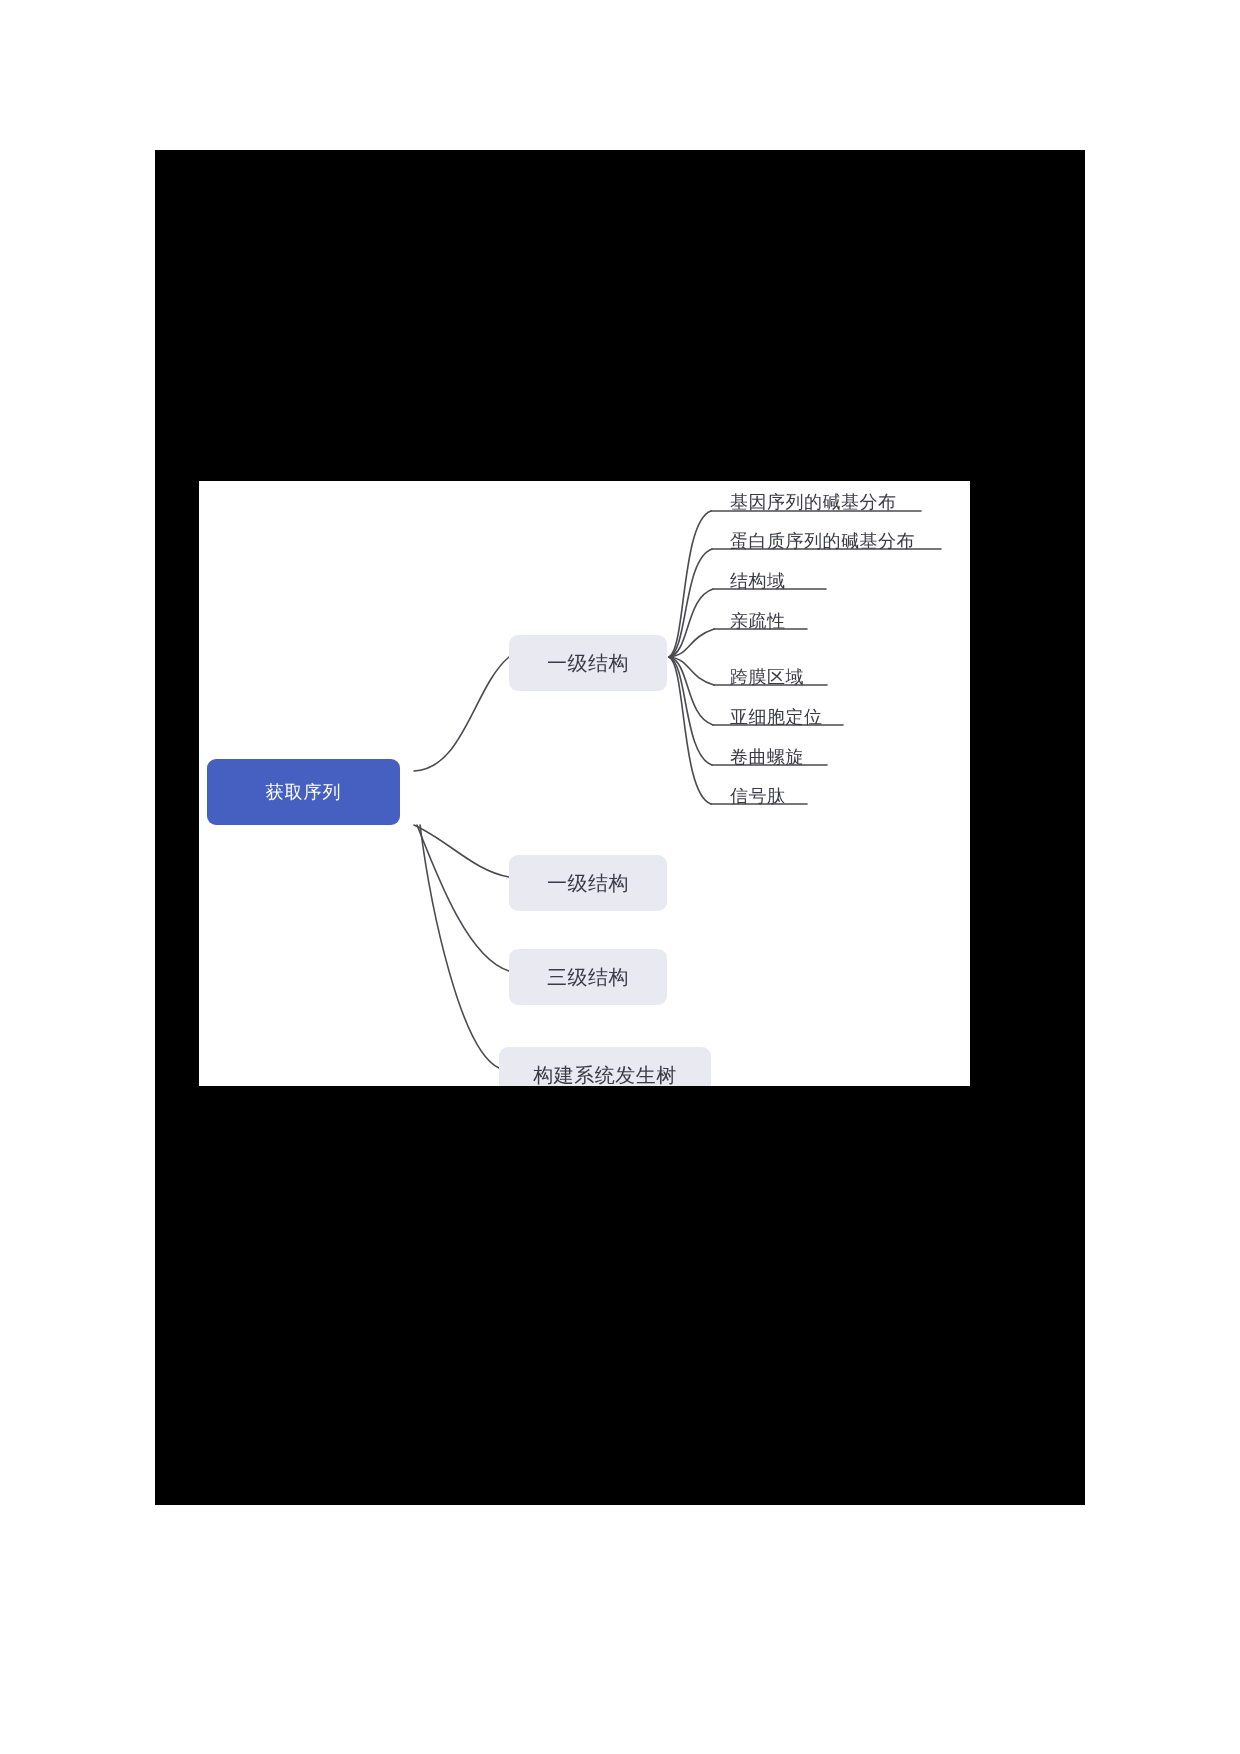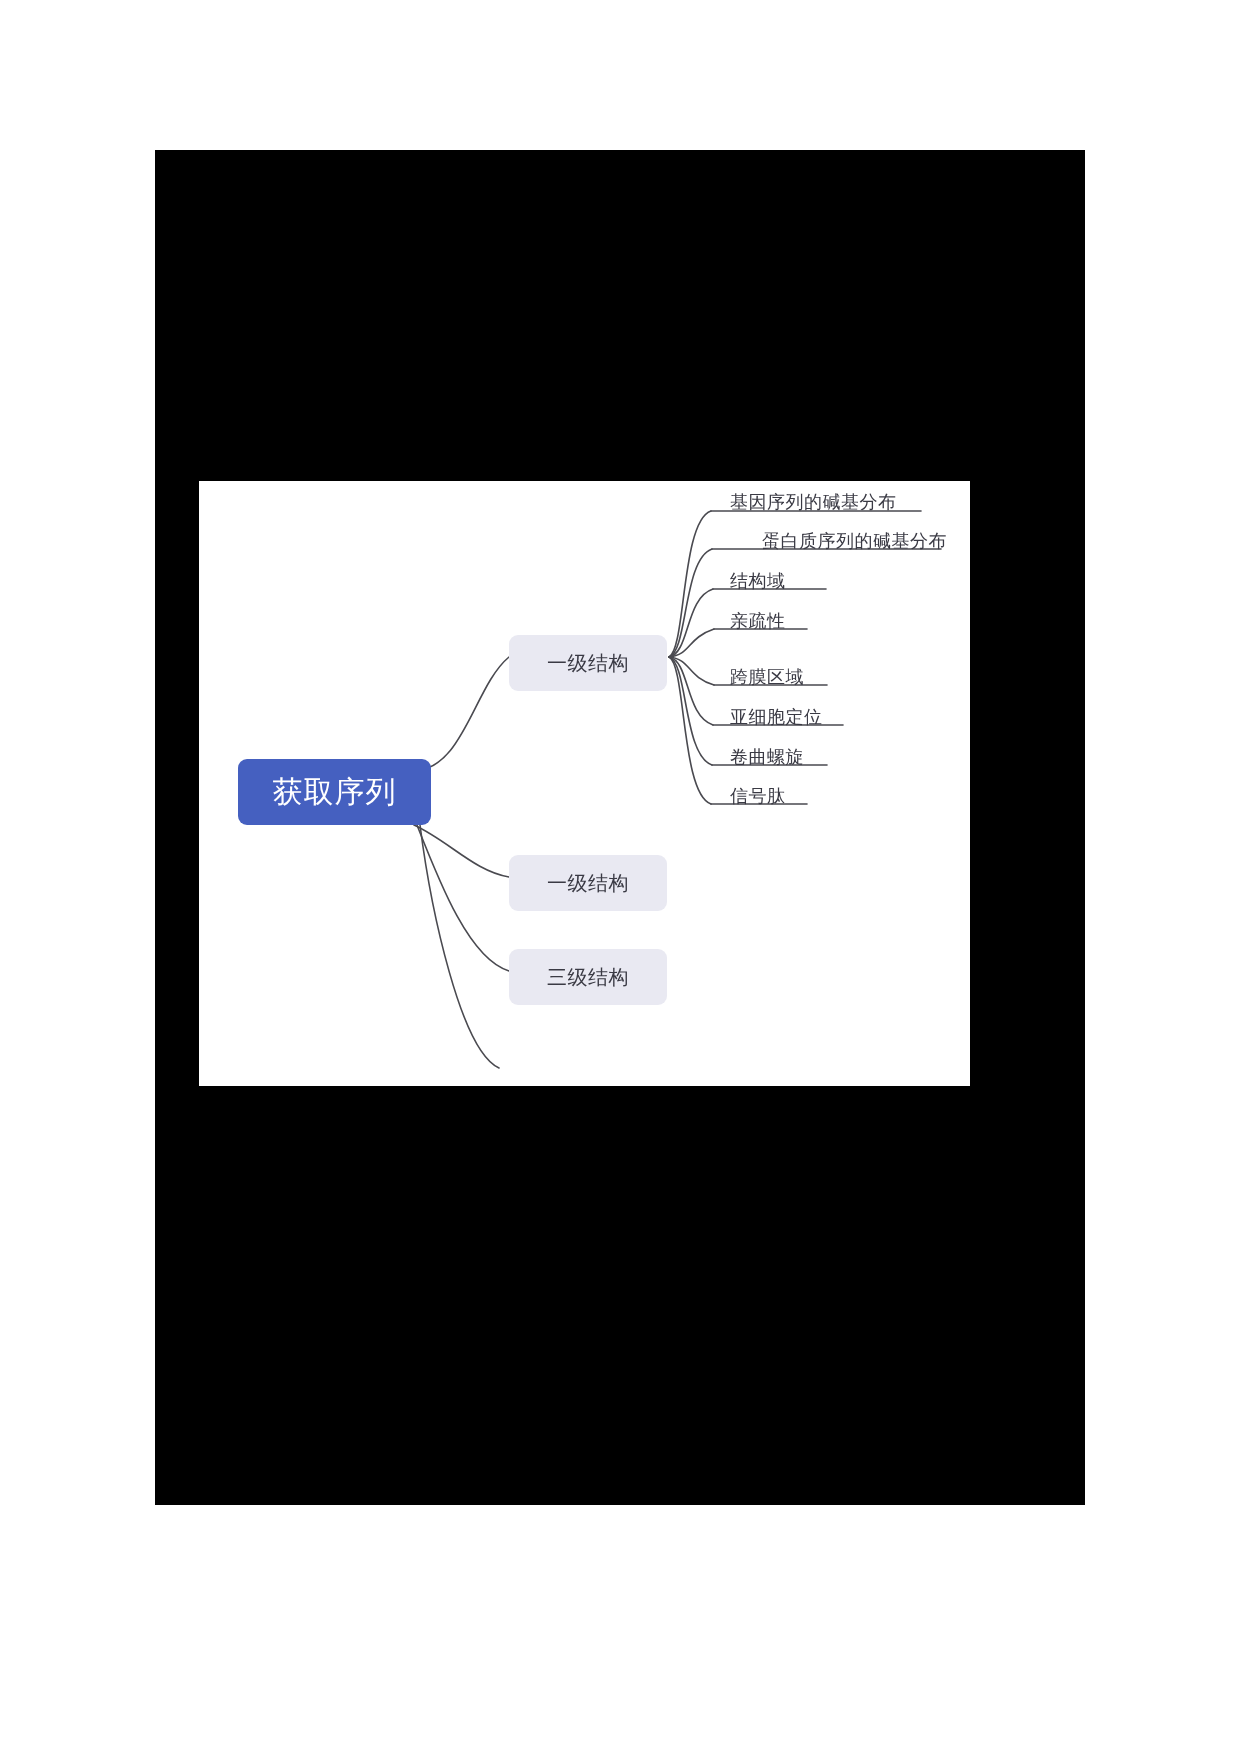--- a/index.html
+++ b/index.html
@@ -52,23 +52,23 @@
     display: flex;
     align-items: center;
     justify-content: center;
     white-space: nowrap;
   }
 
   .node-root {
     background: #4560c0;
     color: #ffffff;
     border-radius: 9px;
-    font-size: 30px;
+    font-size: 18px;
     letter-spacing: 1px;
-    left: 39px;
+    left: 8px;
     top: 278px;
     width: 193px;
     height: 66px;
   }
 
   .node-branch {
     background: #e9e9f2;
     color: #3a3a44;
     border-radius: 9px;
     font-size: 20px;
@@ -123,24 +123,25 @@
   </svg>
 
   <div class="node node-root">获取序列</div>
 
   <div class="node node-branch" style="left:310px; top:154px; width:158px;">一级结构</div>
 
   <div class="node node-branch" style="left:310px; top:374px; width:158px;">一级结构</div>
 
   <div class="node node-branch" style="left:310px; top:468px; width:158px;">三级结构</div>
 
+  <div class="node node-branch" style="left:300px; top:566px; width:212px;">构建系统发生树</div>
 
   <div class="node-leaf" style="left:531px; top:9px;text-align:right;">基因序列的碱基分布</div>
 
-  <div class="node-leaf" style="left:563px; top:48px;">蛋白质序列的碱基分布</div>
+  <div class="node-leaf" style="left:531px; top:48px;">蛋白质序列的碱基分布</div>
 
   <div class="node-leaf" style="left:531px; top:88px;">结构域</div>
 
   <div class="node-leaf" style="left:531px; top:128px;">亲疏性</div>
 
   <div class="node-leaf" style="left:531px; top:184px;">跨膜区域</div>
 
   <div class="node-leaf" style="left:531px; top:224px;">亚细胞定位</div>
 
   <div class="node-leaf" style="left:531px; top:264px;">卷曲螺旋</div>

